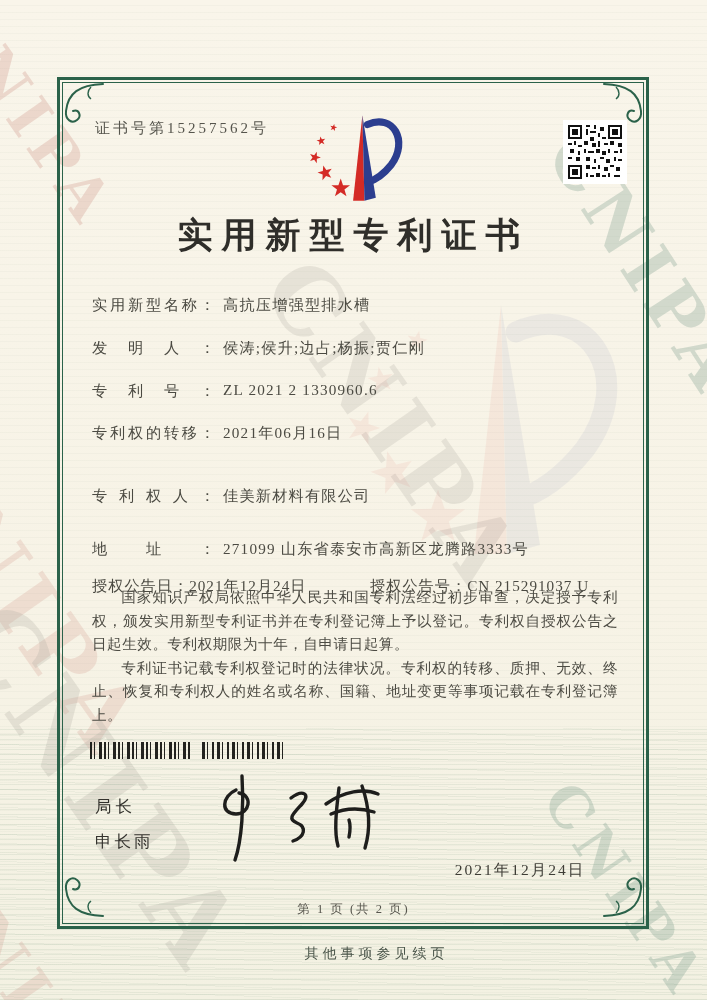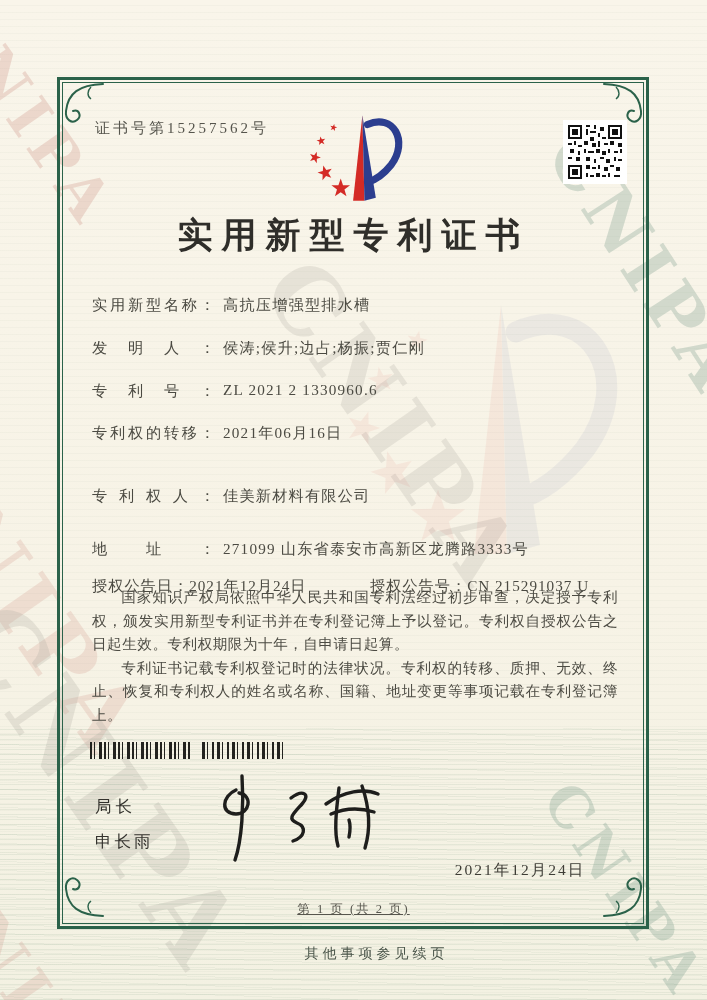--- a/index.html
+++ b/index.html
@@ -90,21 +90,21 @@
   .barcode{position:absolute;left:90px;top:742px;width:196px;height:17px;display:flex;gap:12px;}
   .barcode .bars1{width:100px;height:100%;
     background:repeating-linear-gradient(90deg,#23231f 0 2px,transparent 2px 4px,#23231f 4px 5px,transparent 5px 9px,#23231f 9px 12px,transparent 12px 14px);}
   .barcode .bars2{width:84px;height:100%;
     background:repeating-linear-gradient(90deg,#23231f 0 3px,transparent 3px 5px,#23231f 5px 6px,transparent 6px 10px,#23231f 10px 12px,transparent 12px 15px);}
 
   .signer-title{position:absolute;left:95px;top:796px;font-size:16.5px;letter-spacing:4px;color:#33322d;}
   .signer-name{position:absolute;left:95px;top:831px;font-size:16.5px;letter-spacing:3px;color:#33322d;}
   .signature{position:absolute;left:196px;top:768px;width:200px;height:104px;}
   .issue-date{position:absolute;left:420px;top:860px;width:200px;text-align:center;font-size:15.5px;letter-spacing:2px;color:#3e3d36;}
-  .page-indicator{position:absolute;left:0;top:901px;width:707px;text-align:center;font-size:12.5px;letter-spacing:2px;color:#56554d;text-decoration:underline;}
+  .page-indicator{position:absolute;left:0;top:901px;width:707px;text-align:center;font-size:12.5px;letter-spacing:2px;color:#56554d;}
   .footer-note{position:absolute;left:0;top:945px;width:707px;text-align:center;font-size:14px;letter-spacing:4px;color:#4a554a;padding-left:23px;}
 </style>
 </head>
 <body>
 
 <div class="page">
 
   <div class="texture"></div>
 
   <span class="wm wm1">CNIPA</span>

